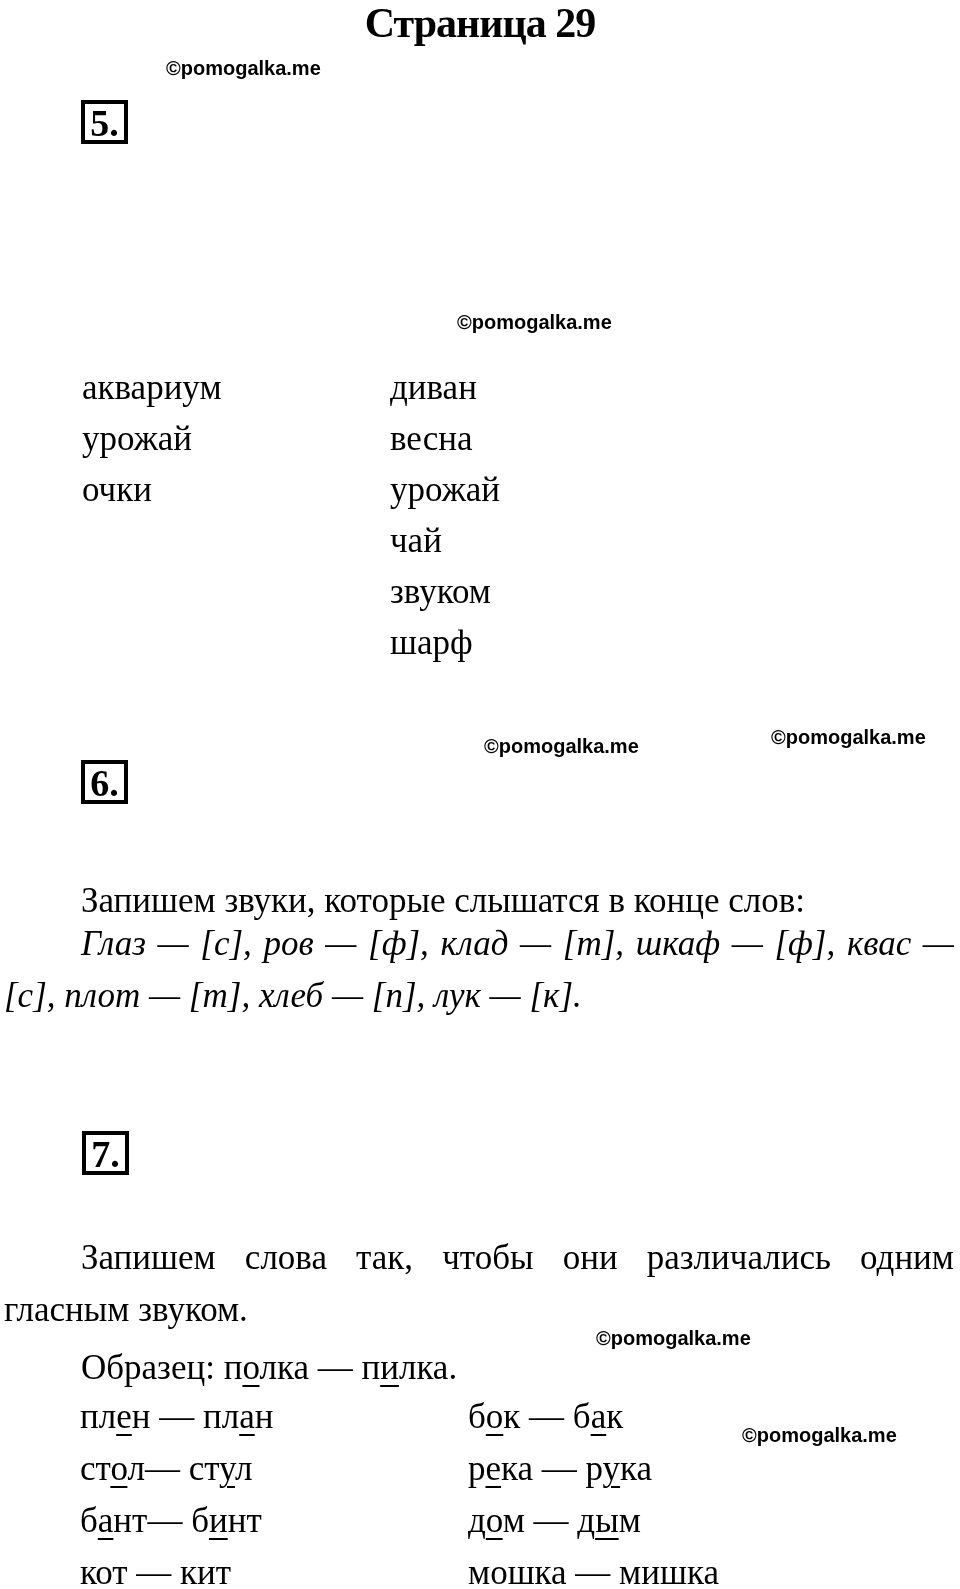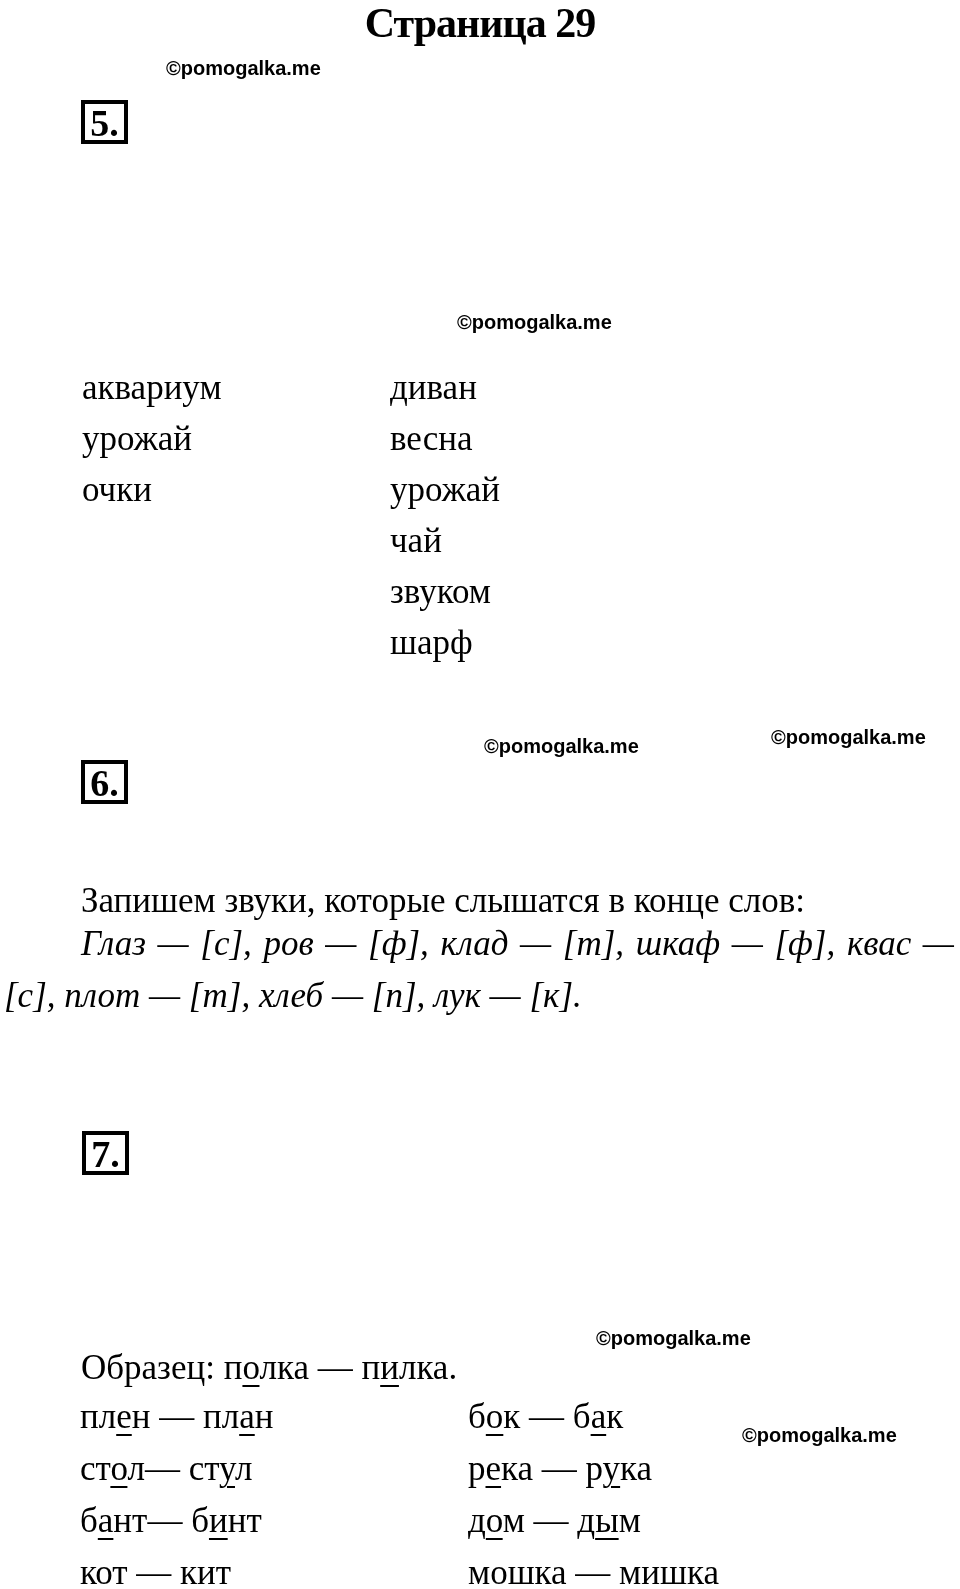--- a/index.html
+++ b/index.html
@@ -103,20 +103,21 @@
     <span>6.</span>
   </div>
 
   <p class="para" style="top:875px;">Запишем звуки, которые слышатся в конце слов:</p>
   <p class="para justify" style="top:918px;font-style:italic;">Глаз — [с], ров — [ф], клад — [т], шкаф — [ф], квас — [с], плот — [т], хлеб — [п], лук — [к].</p>
 
   <div class="numbox" style="left:82px; top:1131px;">
     <span>7.</span>
   </div>
 
+  <p class="para justify" style="top:1232px;">Запишем слова так, чтобы они различались одним гласным звуком.</p>
 
   <div class="wm" style="left:596px; top:1327px;">©pomogalka.me</div>
 
   <p class="para" style="top:1342px;">Образец: п<u>о</u>лка — п<u>и</u>лка.</p>
 
   <div class="wordcol pairs" style="left:80px; top:1391px;">
     <div class="word">пл<u>е</u>н — пл<u>а</u>н</div>
     <div class="word">ст<u>о</u>л— ст<u>у</u>л</div>
     <div class="word">б<u>а</u>нт— б<u>и</u>нт</div>
     <div class="word">к<u>о</u>т — к<u>и</u>т</div>

